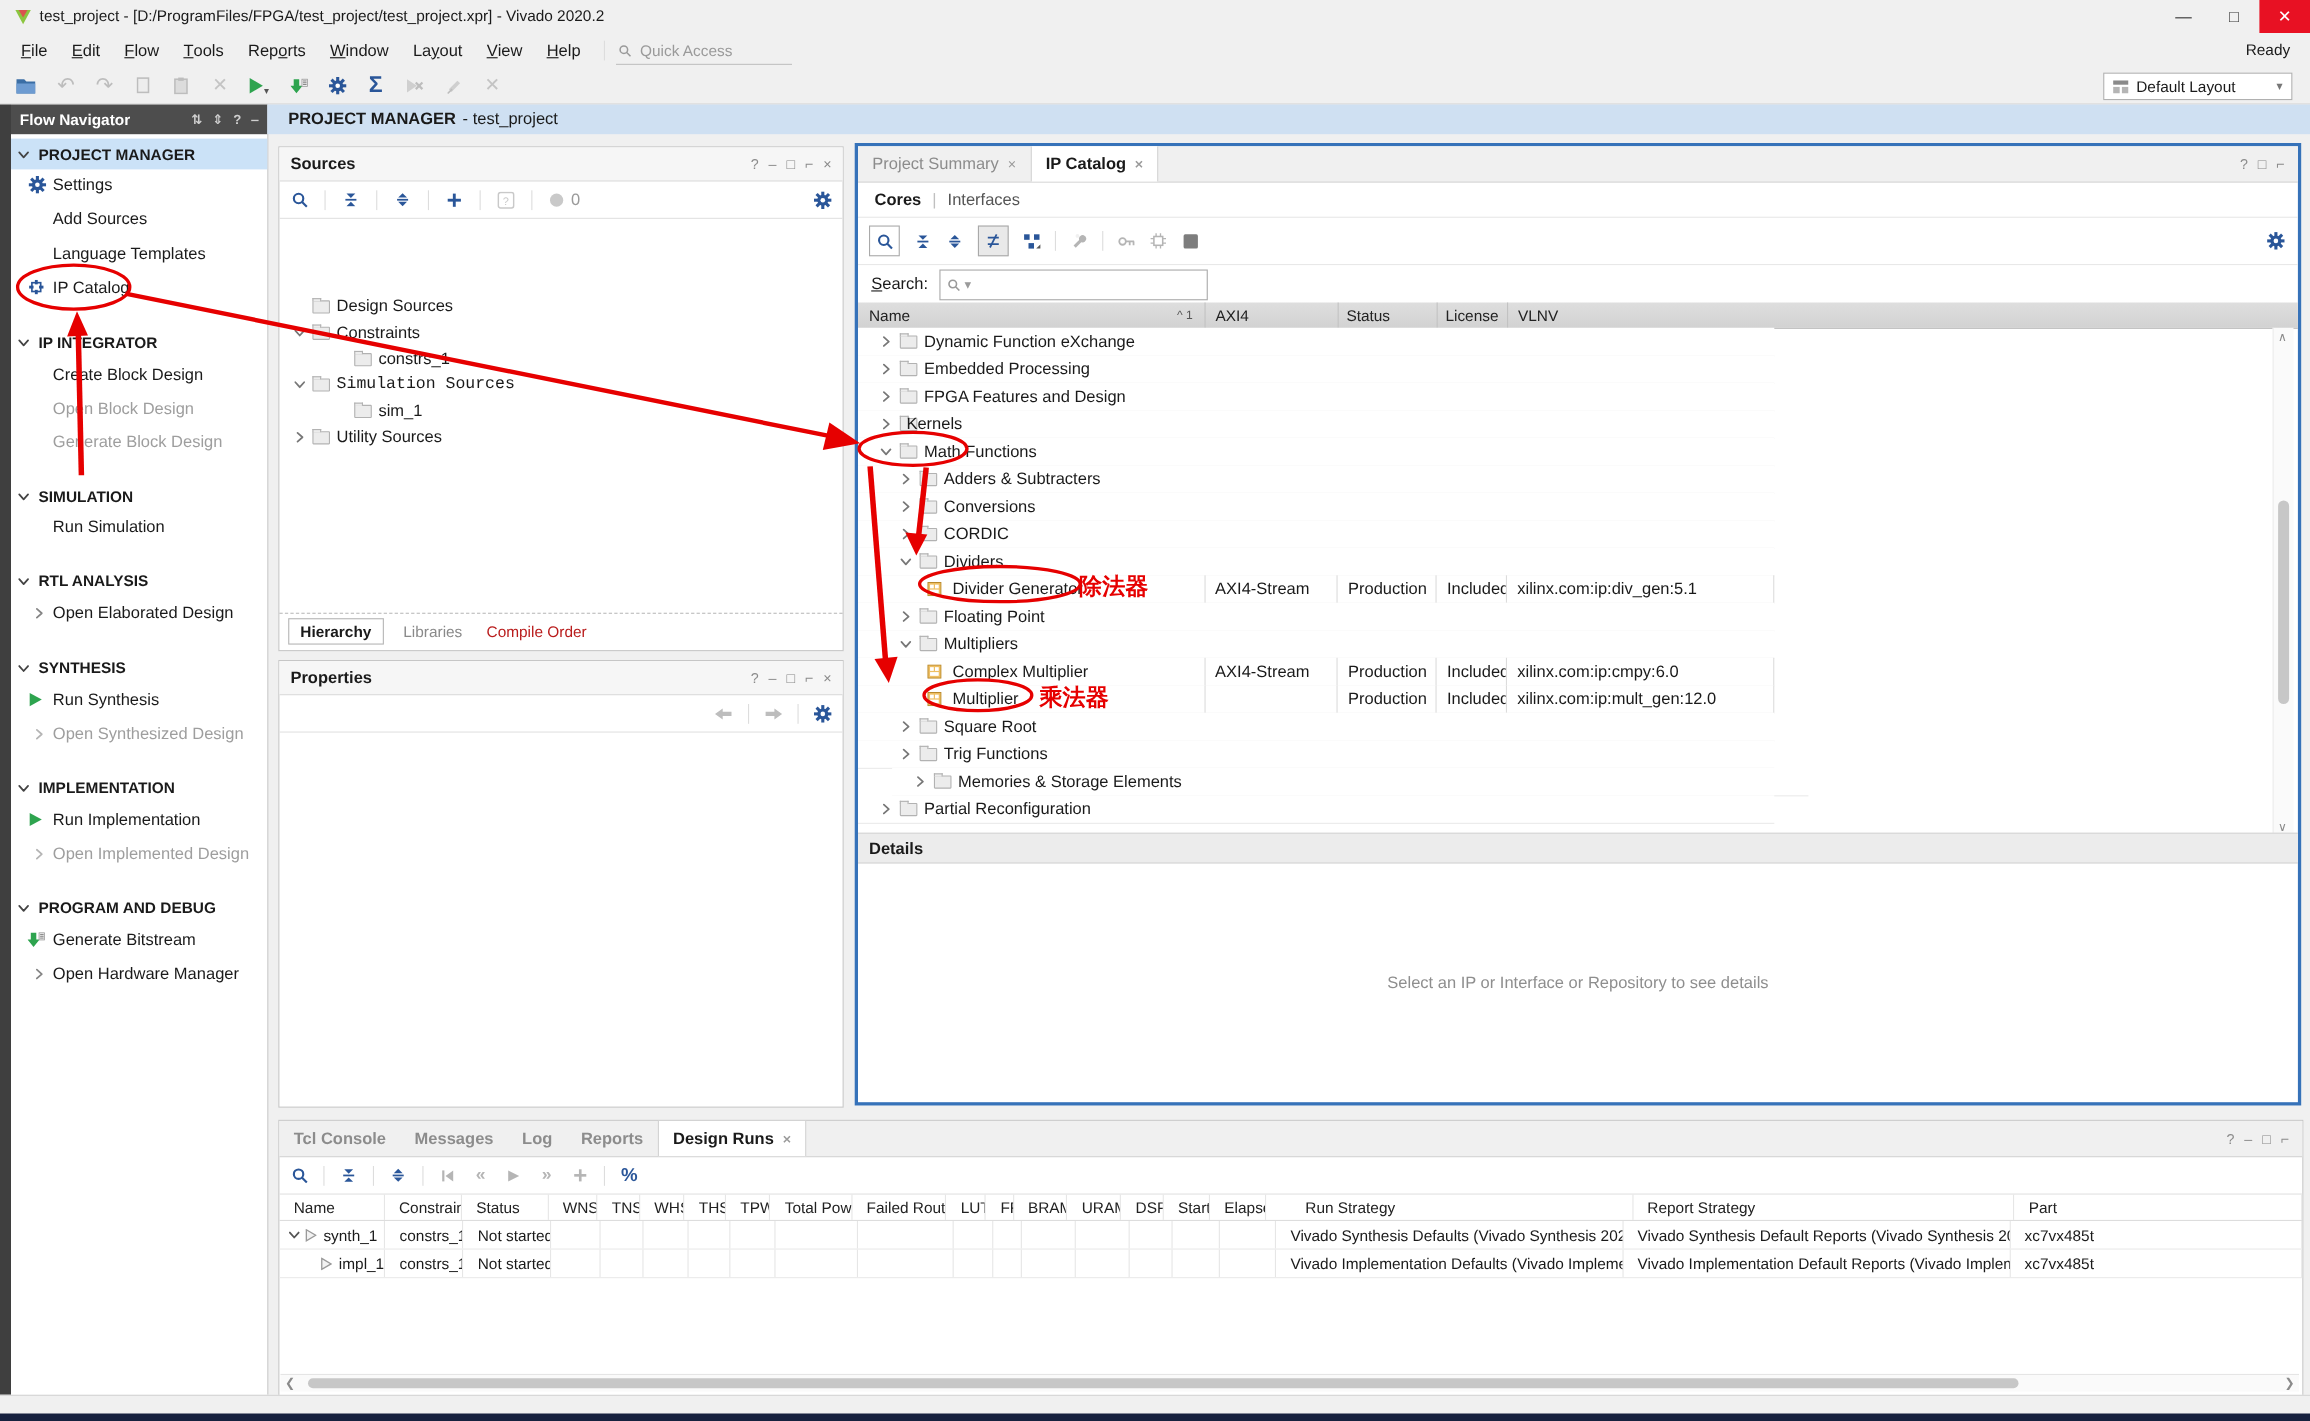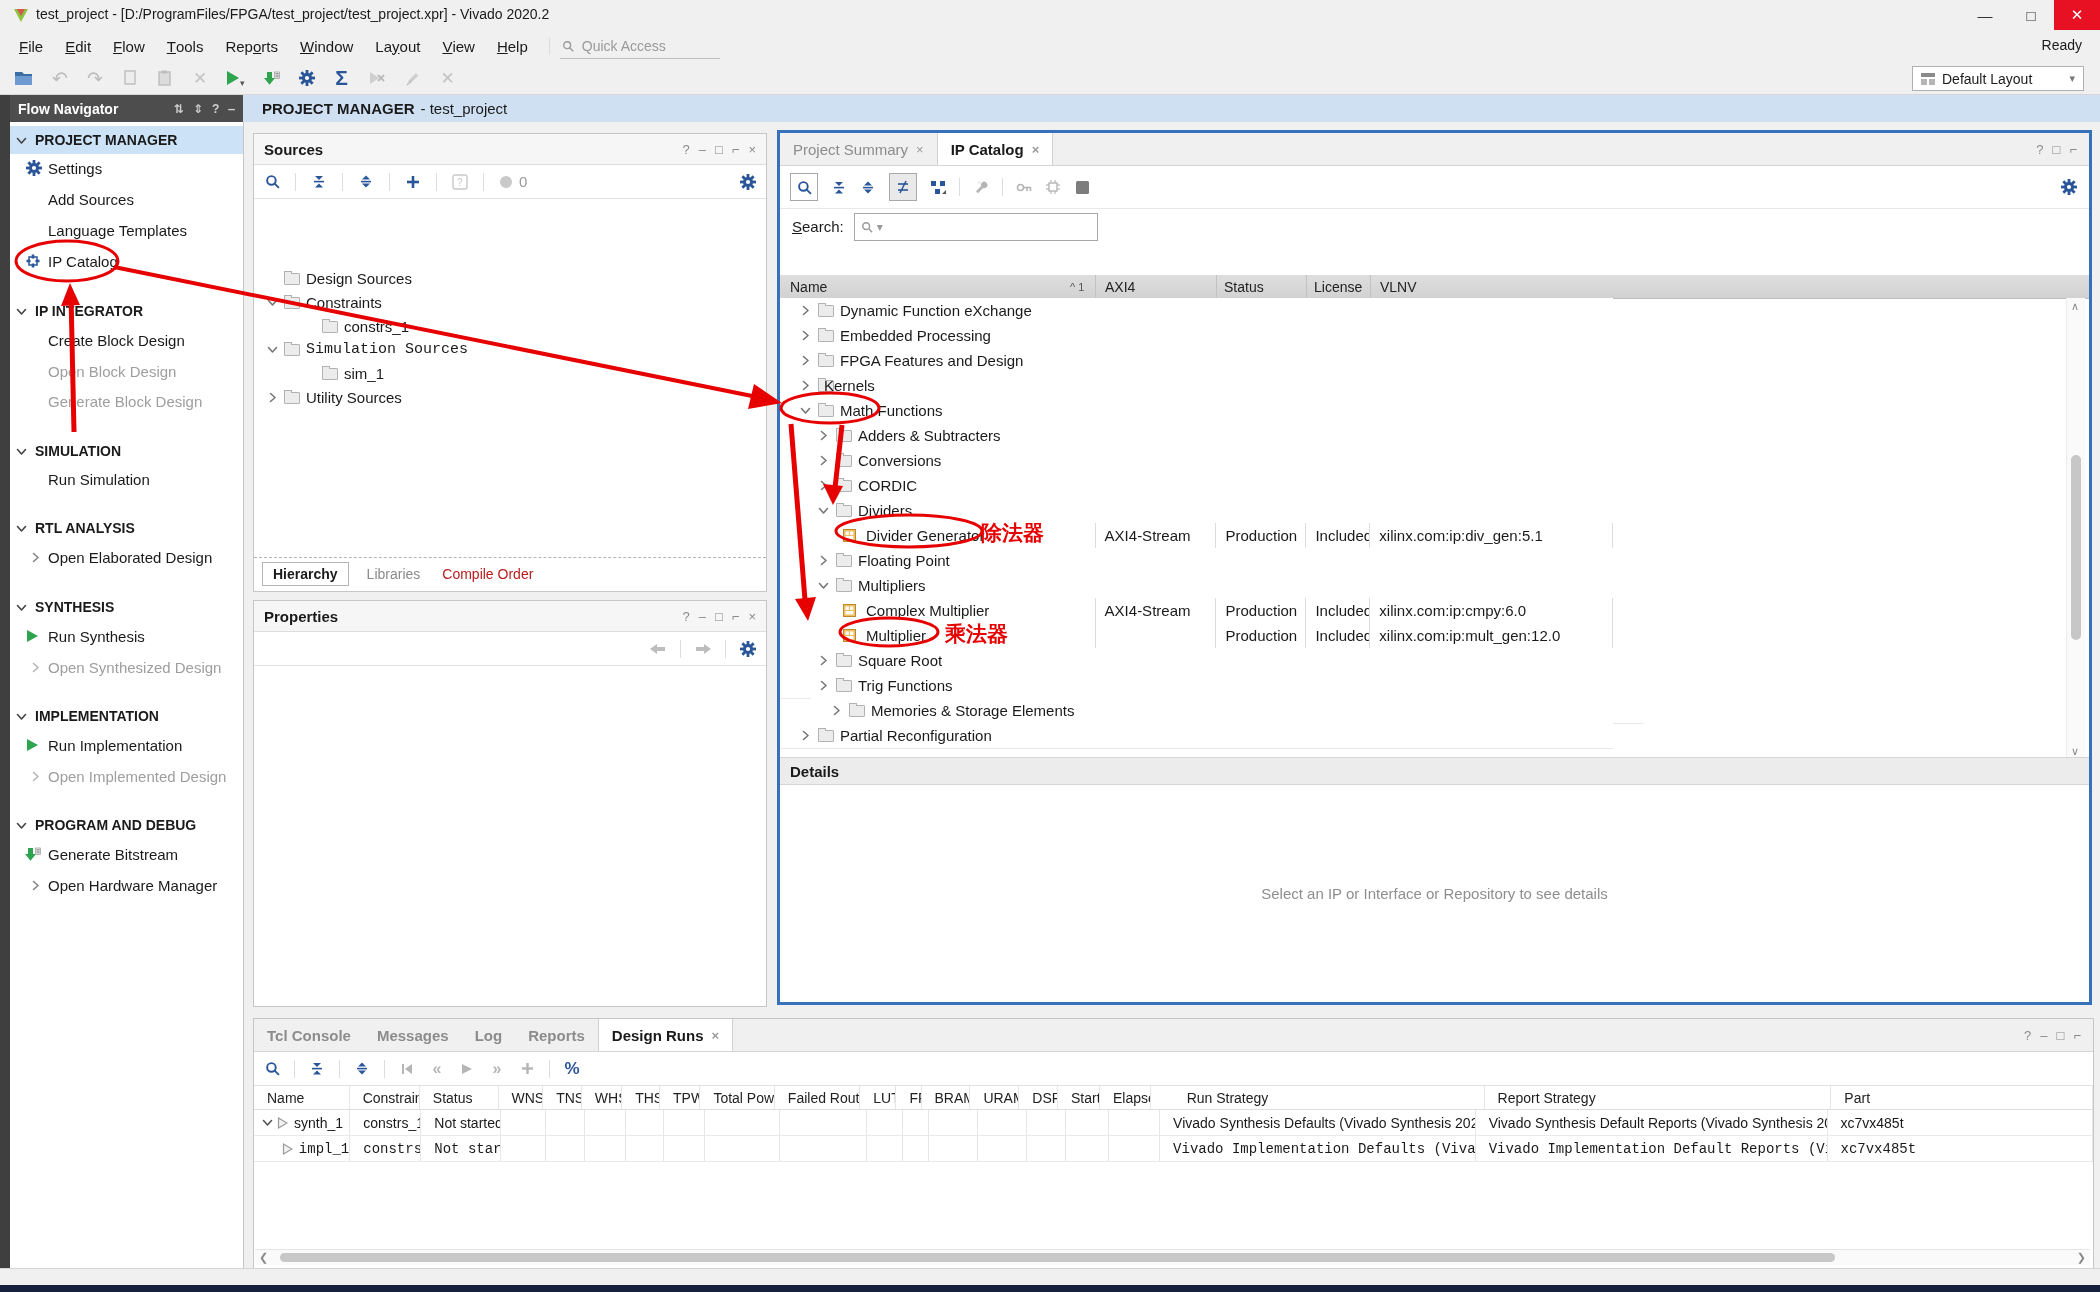--- a/index.html
+++ b/index.html
@@ -483,20 +483,25 @@
         <span class="tab active" style="font-weight: bold;">
           <span>IP Catalog</span>
           <span class="closex">×</span>
         </span>
       <span class="picons" id="ip-corner-icons" style="margin-left:auto;margin-right:12px">
           <span>?</span>
           <span>□</span>
           <span>⌐</span>
         </span>
     </div>
+    <div class="flex" style="height:31px;border-bottom:1px solid #e8e8e8;padding-left:15px;gap:10px">
+      <span style="font-weight:bold">Cores</span>
+      <span style="color:#c0c0c0">|</span>
+      <span style="color:#555">Interfaces</span>
+    </div>
     <div class="flex" style="height:42px;border-bottom:1px solid #e8e8e8;padding-left:10px;gap:13px">
       <span class="tbtn" style="border:1px solid #a9a9a9;width:26px;height:26px;background:#fff">
         <svg width="15" height="15" viewBox="0 0 14 14">
             <circle cx="6" cy="6" r="4" fill="none" stroke="#2a5699" stroke-width="1.8"></circle>
             <line x1="9" y1="9" x2="13" y2="13" stroke="#2a5699" stroke-width="1.8"></line>
           </svg>
         </span>
       <span class="tbtn" id="ic-col2">
           <svg width="12" height="13">
             <polygon points="2,1 10,1 6,5" fill="#2a5699"></polygon>
@@ -960,21 +965,21 @@
           <div class="drcell" style="width: 27px;"></div>
           <div class="drcell" style="width: 55px;"></div>
           <div class="drcell" style="width: 55px;"></div>
           <div class="drcell" style="width: 43px;"></div>
           <div class="drcell" style="width: 47px;"></div>
           <div class="drcell" style="width: 57px;"></div>
           <div class="drcell" style="width: 363px;">Vivado Synthesis Defaults (Vivado Synthesis 2020)</div>
           <div class="drcell" style="width: 405px;">Vivado Synthesis Default Reports (Vivado Synthesis 2020)</div>
           <div class="drcell" style="width: 305px;">xc7vx485t</div>
         </div>
-        <div class="flex" style="height: 25px; border-bottom: 1px solid rgb(234, 234, 234); font-size: 14px; font-family: Liberation Mono, monospace;">
+        <div class="flex" style="height: 25px; border-bottom: 1px solid rgb(234, 234, 234); font-size: 14px;">
           <div class="drcell" style="width: 110px; padding-left: 8px;">
             <span style="width:15px;display:inline-block"></span>
             <span style="width:16px;display:inline-block"></span>
             <span style="display:inline-flex;margin-right:6px">
               <svg width="11" height="12">
                 <polygon points="1.5,1 10,6 1.5,11" fill="#f2f2f2" stroke="#9a9a9a" stroke-width="1.2"></polygon>
               </svg>
             </span>
             <span>impl_1</span>
           </div>

